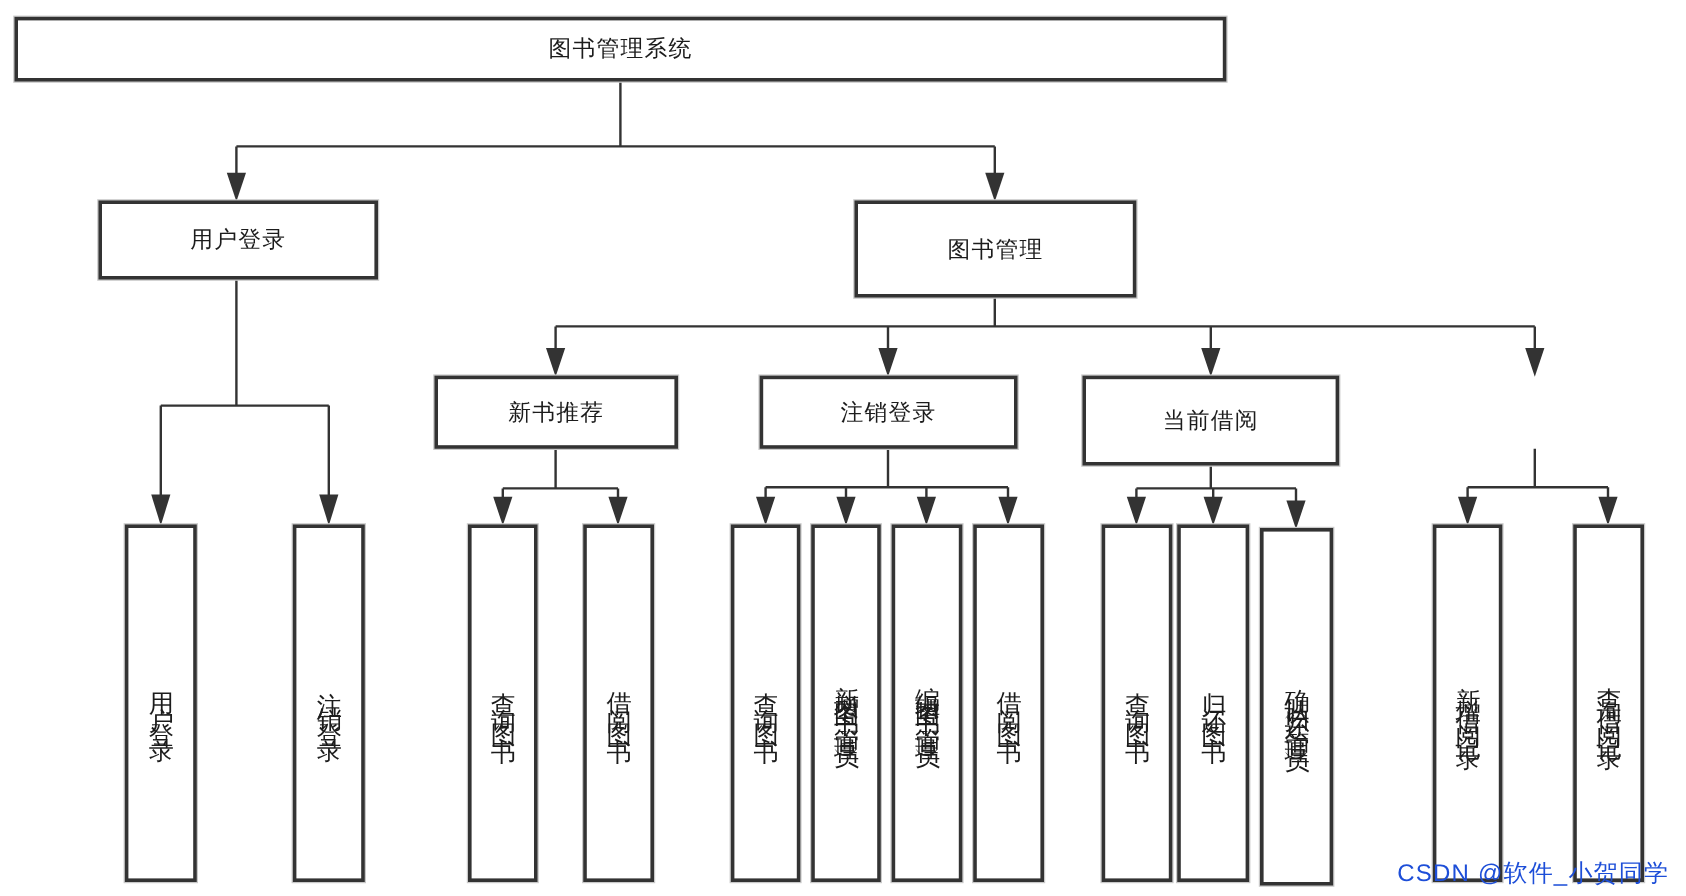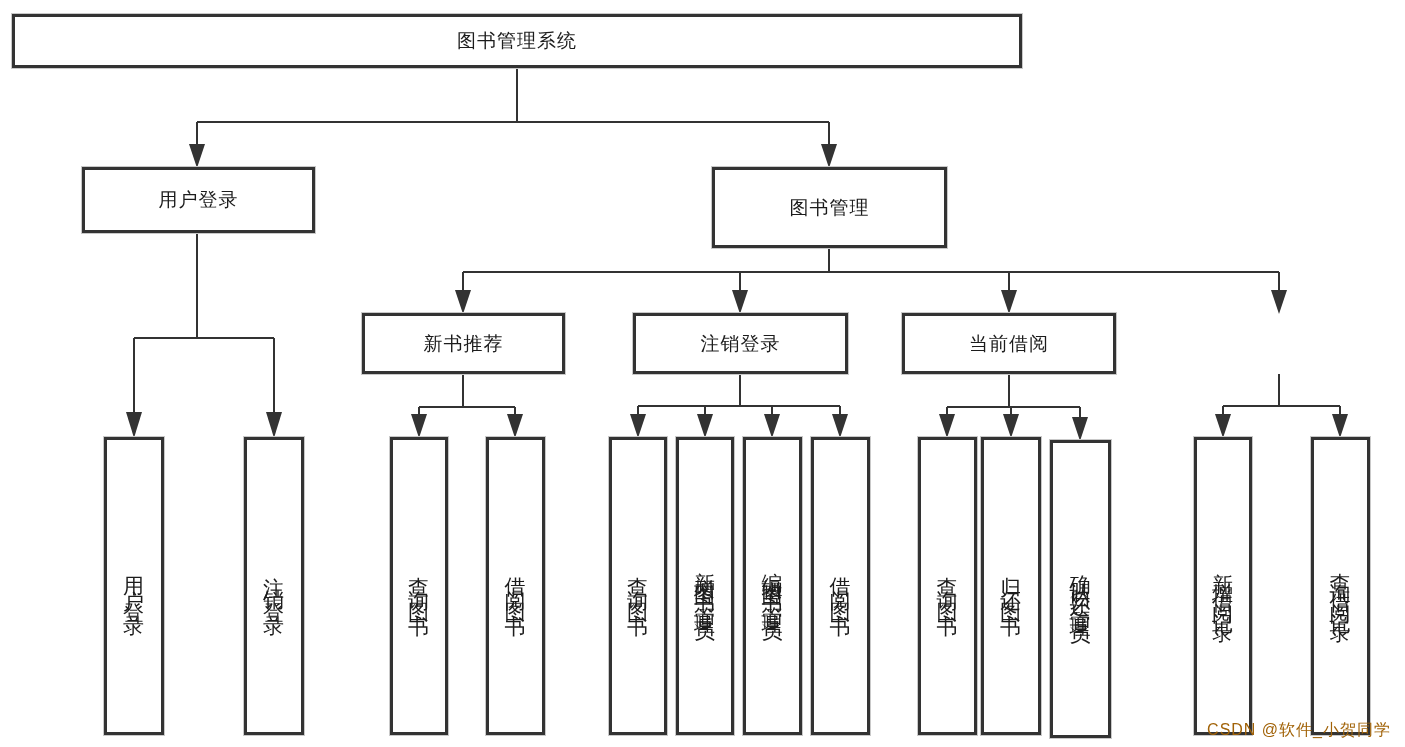--- a/index.html
+++ b/index.html
@@ -48,22 +48,22 @@
   .leaf.long .vtext {
     letter-spacing: 7px;
   }
   .leaf.mid .vtext {
     letter-spacing: 10px;
   }
   #watermark {
     position: absolute;
     right: 14px;
     bottom: 6px;
-    font-size: 16px;
-    color: #a16207;
+    font-size: 20px;
+    color: #1d4ed8;
     letter-spacing: 1px;
     z-index: 3;
   }
 </style>
 </head>
 <body>
 
 <div id="canvas">
 
   <svg id="connectors" viewBox="0 0 1405 747" xmlns="http://www.w3.org/2000/svg">
@@ -116,21 +116,21 @@
   <div class="node hnode" style="left:712px; top:167px; width:235px; height:81px;">
     <span>图书管理</span>
   </div>
 
   <div class="node hnode" style="left:362px; top:313px; width:203px; height:61px;">
     <span>新书推荐</span>
   </div>
   <div class="node hnode" style="left:633px; top:313px; width:215px; height:61px;">
     <span>注销登录</span>
   </div>
-  <div class="node hnode" style="left:902px; top:313px; width:214px; height:61px;">
+  <div class="node hnode" style="left:902px; top:313px; width:214px; height:75px;">
     <span>当前借阅</span>
   </div>
 
   <div class="node leaf" style="left:104px; top:437px; width:60px; height:298px;">
     <span class="vtext">用户登录</span>
   </div>
   <div class="node leaf" style="left:244px; top:437px; width:60px; height:298px;">
     <span class="vtext">注销登录</span>
   </div>
 

